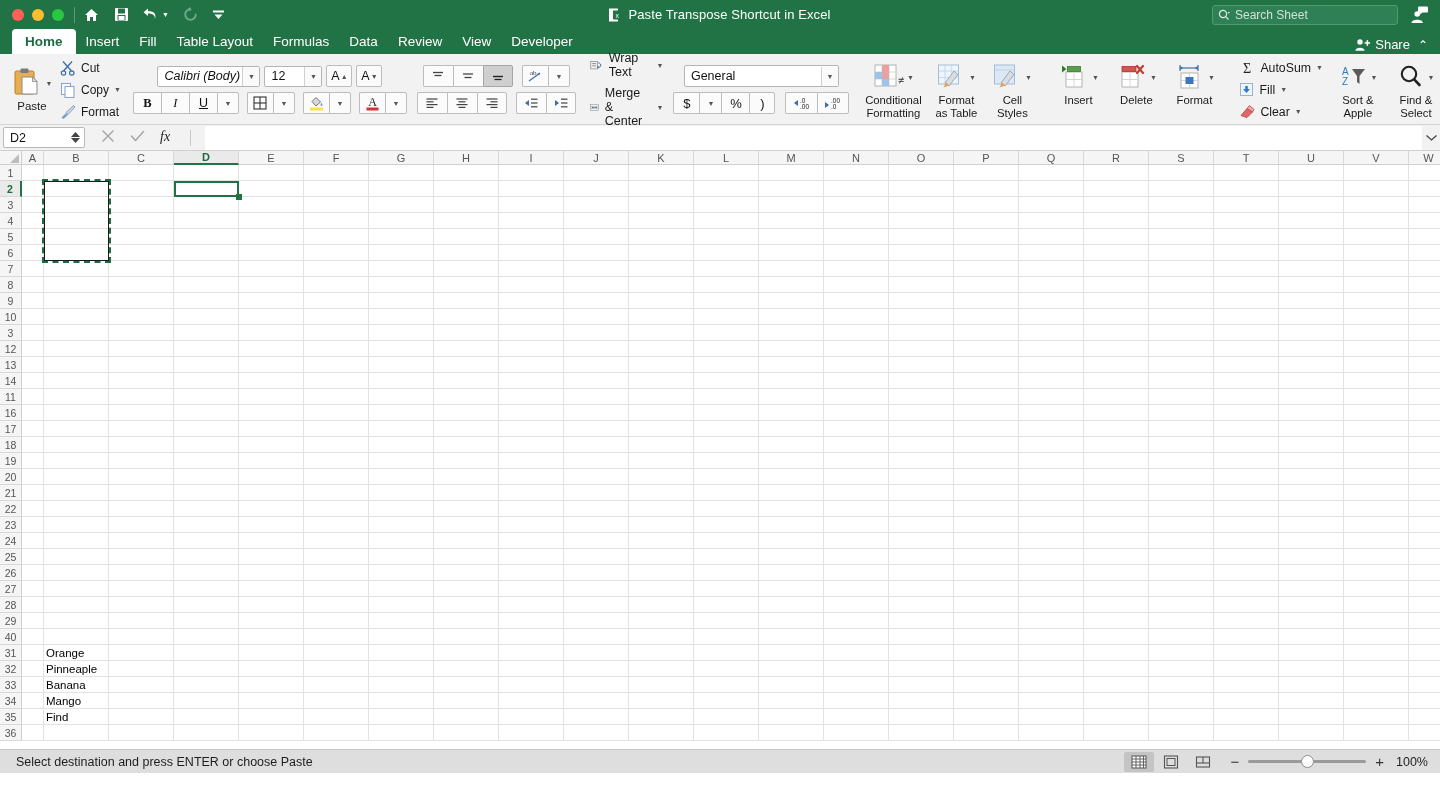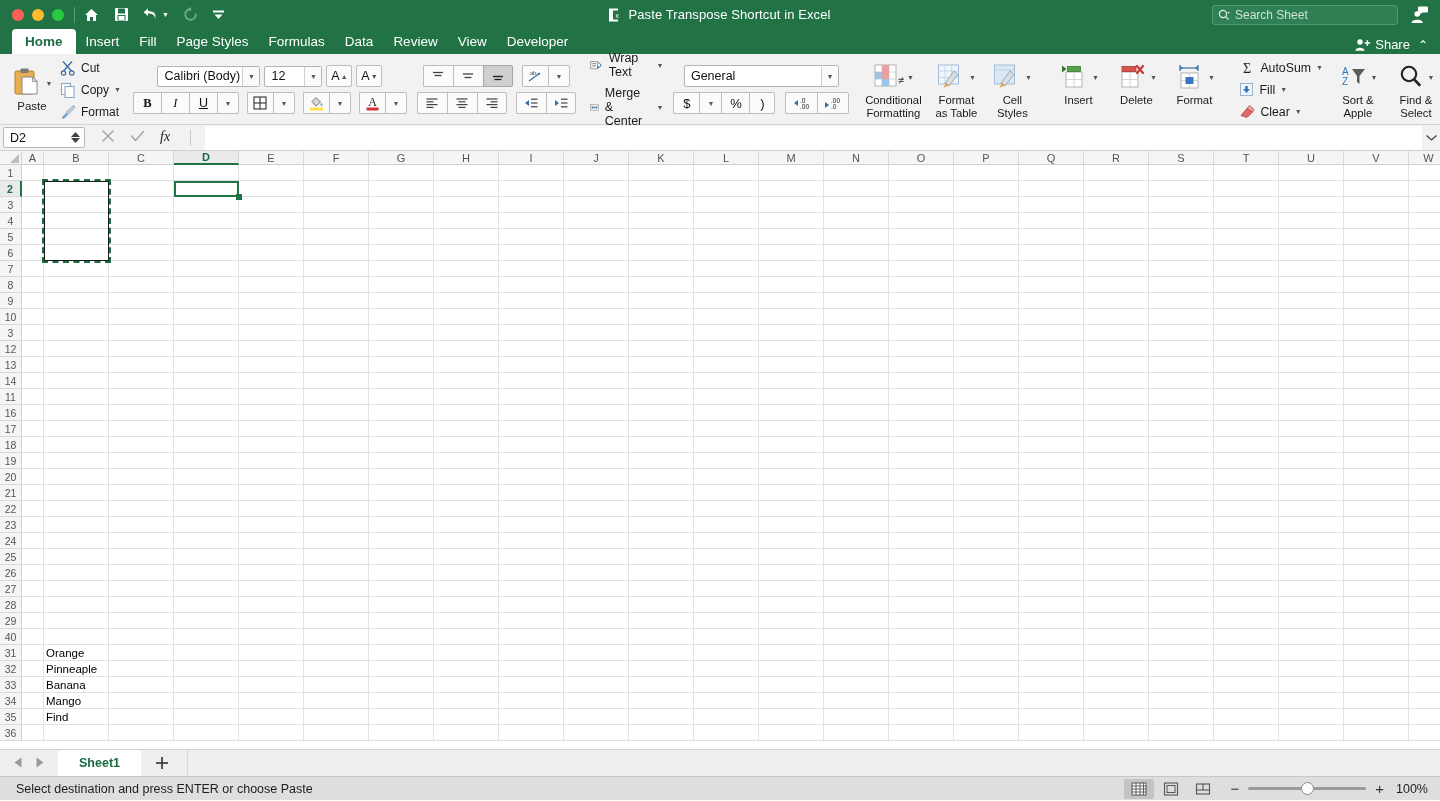--- a/index.html
+++ b/index.html
@@ -85,21 +85,21 @@
   .frow { display: flex; align-items: center; gap: 4px; }
   .combo {
     height: 21px; background: #fff; border: 1px solid #b5b5b5; border-radius: 2px;
     display: flex; align-items: center; font-size: 12.5px; color: #111; padding-left: 6px;
     cursor: pointer;
   }
   .combo .caret-cell {
     margin-left: auto; width: 17px; height: 19px; border-left: 1px solid #d0d0d0;
     display:flex; align-items:center; justify-content:center; background:#fafafa;
   }
-  .font-name { width: 103px; }
+  .font-name { width: 103px; font-style: italic; }
   .font-size { width: 58px; }
   .btn {
     height: 22px; min-width: 22px; background: #fbfbfb; border: 1px solid #bdbdbd;
     border-radius: 2px; display: flex; align-items: center; justify-content: center;
     font-size: 12.5px; color: #111; cursor: pointer;
   }
   .btn.pressed { background: #cfcfcf; border-color: #a6a6a6; }
   .btn-group { display: flex; }
   .btn-group .btn { border-radius: 0; border-right-width: 0; }
   .btn-group .btn:first-child { border-radius: 2px 0 0 2px; }
@@ -305,21 +305,21 @@
           <path d="M1.5 18 C1.5 13.5 12.9 13.5 12.9 18 Z" fill="#fff"></path>
         </svg>
       </span>
     </div>
   </div>
 
   <div class="ribbon-tabs">
     <div class="rtab active">Home</div>
     <div class="rtab">Insert</div>
     <div class="rtab">Fill</div>
-    <div class="rtab">Page Styles</div>
+    <div class="rtab">Table Layout</div>
     <div class="rtab">Formulas</div>
     <div class="rtab">Data</div>
     <div class="rtab">Review</div>
     <div class="rtab">View</div>
     <div class="rtab">Developer</div>
     <div class="tabs-right">
       <div class="share-btn">
         <svg width="16" height="14" viewBox="0 0 16 14">
           <circle cx="5" cy="4" r="2.7" fill="#fff"></circle>
           <path d="M0.4 12.8 C0.4 8.6 9.6 8.6 9.6 12.8 Z" fill="#fff"></path>
@@ -1770,42 +1770,20 @@
           <div class="gcell" style="width: 40px; flex: 0 0 40px;"></div>
         </div>
 
     <div class="srcbox" id="srcbox" style="left: 22px; top: 16px; width: 65px; height: 80px;"></div>
         <div class="marquee" id="marquee" style="left: 20px; top: 14px; width: 69px; height: 84px;"></div>
         <div class="activecell" id="activecell" style="left: 152px; top: 16px; width: 65px; height: 16px;"></div>
         <div class="fillhandle" id="fillhandle" style="left: 214px; top: 29px;"></div>
       </div>
   </div>
 
-  <div class="sheetbar">
-    <div class="navarrows">
-      <span>
-        <svg width="9" height="11" viewBox="0 0 9 11">
-            <path d="M7.5 0.5 L7.5 10.5 L0.5 5.5 Z" fill="#9a9a9a"></path>
-          </svg>
-      </span>
-      <span>
-        <svg width="9" height="11" viewBox="0 0 9 11">
-            <path d="M1.5 0.5 L1.5 10.5 L8.5 5.5 Z" fill="#9a9a9a"></path>
-          </svg>
-      </span>
-    </div>
-    <div class="sheet-tab">Sheet1</div>
-    <div class="add-sheet">
-      <svg width="14" height="14" viewBox="0 0 14 14">
-        <line x1="7" y1="1" x2="7" y2="13" stroke="#3a3a3a" stroke-width="1.7"></line>
-        <line x1="1" y1="7" x2="13" y2="7" stroke="#3a3a3a" stroke-width="1.7"></line>
-      </svg>
-    </div>
-    <div class="sheetbar-fill"></div>
-  </div>
 
   <div class="statusbar">
     <span class="status-text">Select destination and press ENTER or choose Paste</span>
     <div class="sb-right">
       <div class="viewbtn active">
         <svg width="16" height="14" viewBox="0 0 16 14">
           <rect x="1" y="1" width="14" height="12" fill="#fff" stroke="#555" stroke-width="1"></rect>
           <line x1="1" y1="4" x2="15" y2="4" stroke="#555" stroke-width="0.9"></line>
           <line x1="1" y1="7" x2="15" y2="7" stroke="#555" stroke-width="0.9"></line>
           <line x1="1" y1="10" x2="15" y2="10" stroke="#555" stroke-width="0.9"></line>

